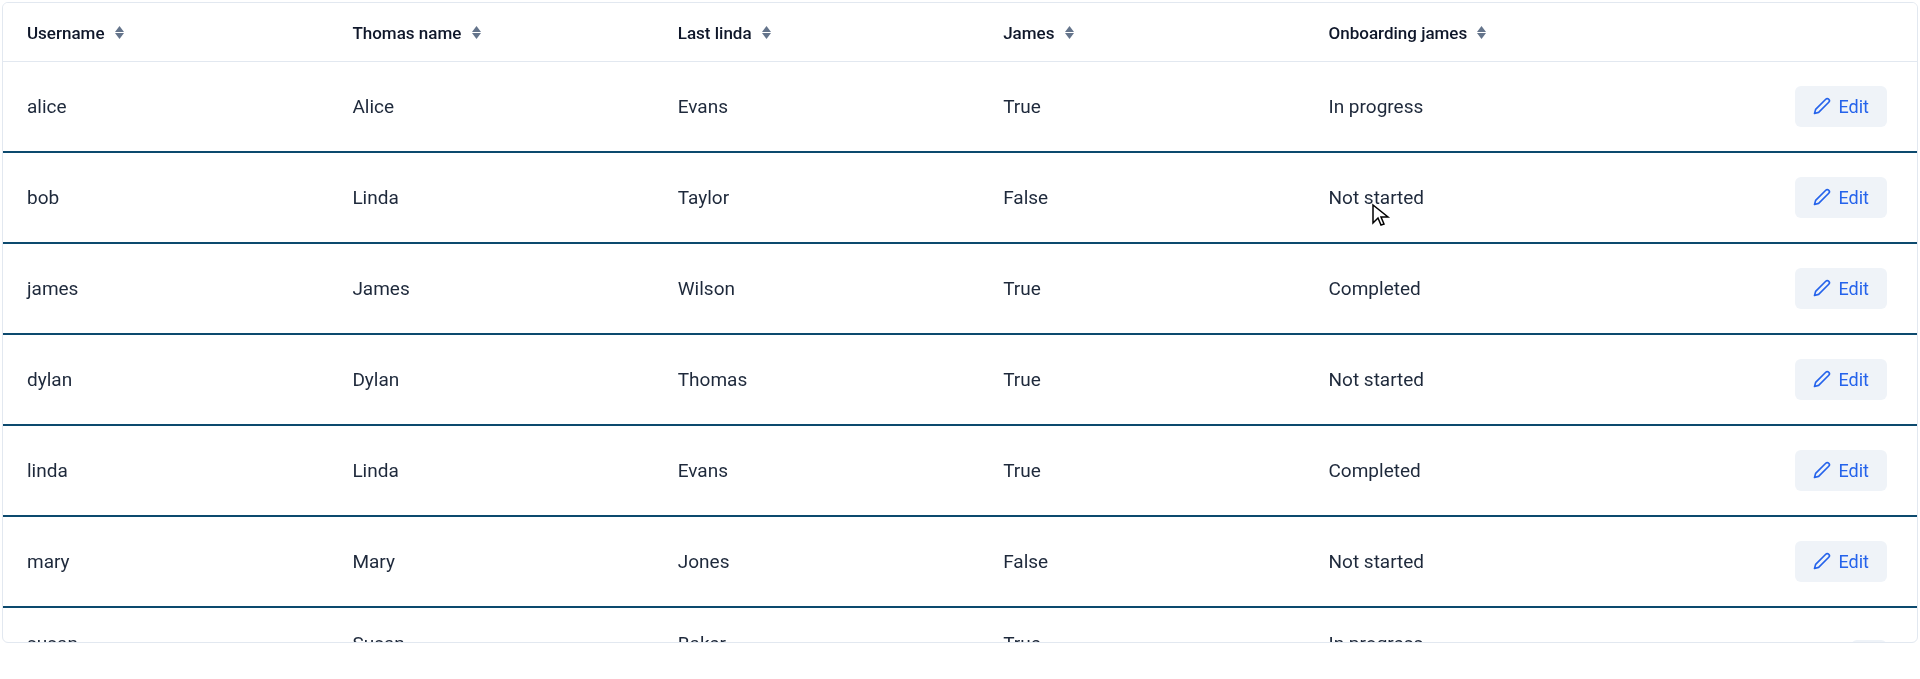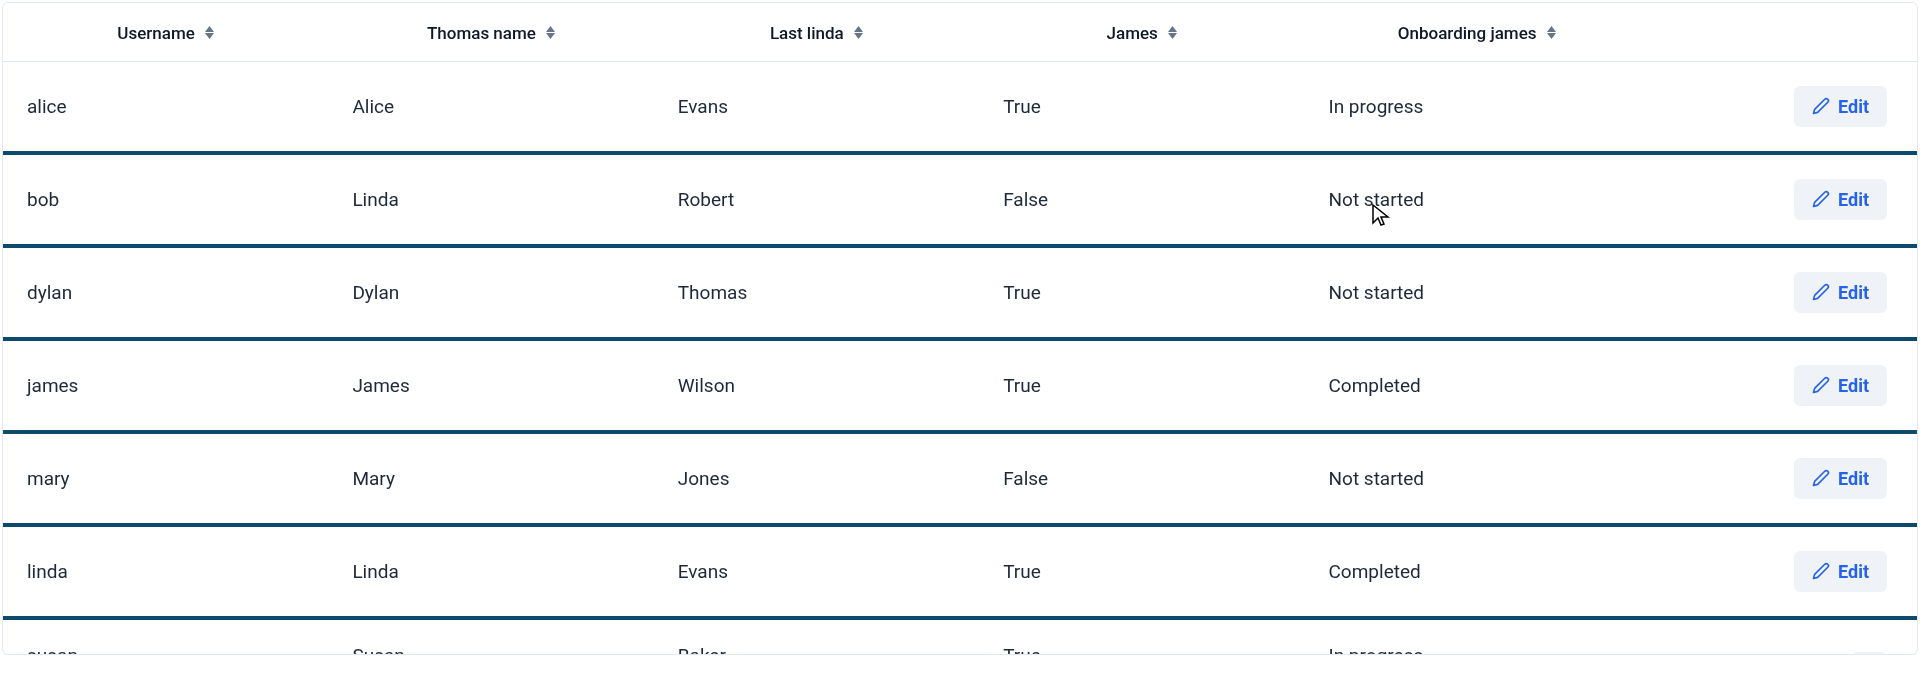--- a/index.html
+++ b/index.html
@@ -24,21 +24,21 @@
       border-collapse: collapse;
       table-layout: fixed;
     }
     thead {
       background: #ffffff;
     }
     thead tr {
       border-bottom: 1px solid #e2e8f0;
     }
     th {
-      text-align: center;
+      text-align: left;
       font-weight: 500;
       font-size: 17px;
       color: #0f172a;
       padding: 18px 24px 18px 24px;
       position: relative;
     }
     th .header-label {
       display: inline-block;
       vertical-align: middle;
     }
@@ -48,21 +48,21 @@
       justify-content: center;
       gap: 1px;
       vertical-align: middle;
       margin-left: 6px;
       color: #64748b;
     }
     .sort-icon svg {
       display: block;
     }
     tbody tr {
-      border-bottom: 4px solid #0c4a6e;
+      border-bottom: 2px solid #0c4a6e;
     }
     tbody tr:last-child {
       border-bottom: none;
     }
     td {
       padding: 24px 24px;
       font-size: 19px;
       color: #1e293b;
       vertical-align: middle;
     }
@@ -75,21 +75,21 @@
 
     .edit-btn {
       display: inline-flex;
       align-items: center;
       gap: 8px;
       background: #eff3f8;
       border: none;
       border-radius: 6px;
       padding: 10px 18px;
       font-size: 18px;
-      font-weight: 700;
+      font-weight: 400;
       color: #2563eb;
       cursor: pointer;
       font-family: inherit;
     }
     .edit-btn svg {
       width: 18px;
       height: 18px;
     }
     .cursor-arrow {
       position: absolute;
@@ -185,23 +185,38 @@
                 <svg viewBox="0 0 24 24" fill="none" stroke="currentColor" stroke-width="2.2" stroke-linecap="round" stroke-linejoin="round">
                   <path d="M17 3a2.828 2.828 0 1 1 4 4L7.5 20.5 2 22l1.5-5.5L17 3z"></path>
                 </svg>
               </span>
               <span>Edit</span>
             </button></td>
         </tr>
         <tr>
           <td>bob</td>
           <td>Linda</td>
-          <td>Robert</td>
+          <td>Taylor</td>
           <td>False</td>
           <td>Not started</td>
+          <td class="col-actions" style="text-align: right;"><button class="edit-btn">
+              <span style="display: inline-flex;">
+                <svg viewBox="0 0 24 24" fill="none" stroke="currentColor" stroke-width="2.2" stroke-linecap="round" stroke-linejoin="round">
+                  <path d="M17 3a2.828 2.828 0 1 1 4 4L7.5 20.5 2 22l1.5-5.5L17 3z"></path>
+                </svg>
+              </span>
+              <span>Edit</span>
+            </button></td>
+        </tr>
+        <tr>
+          <td>james</td>
+          <td>James</td>
+          <td>Wilson</td>
+          <td>True</td>
+          <td>Completed</td>
           <td class="col-actions" style="text-align: right;"><button class="edit-btn">
               <span style="display: inline-flex;">
                 <svg viewBox="0 0 24 24" fill="none" stroke="currentColor" stroke-width="2.2" stroke-linecap="round" stroke-linejoin="round">
                   <path d="M17 3a2.828 2.828 0 1 1 4 4L7.5 20.5 2 22l1.5-5.5L17 3z"></path>
                 </svg>
               </span>
               <span>Edit</span>
             </button></td>
         </tr>
         <tr>
@@ -213,23 +228,23 @@
           <td class="col-actions" style="text-align: right;"><button class="edit-btn">
               <span style="display: inline-flex;">
                 <svg viewBox="0 0 24 24" fill="none" stroke="currentColor" stroke-width="2.2" stroke-linecap="round" stroke-linejoin="round">
                   <path d="M17 3a2.828 2.828 0 1 1 4 4L7.5 20.5 2 22l1.5-5.5L17 3z"></path>
                 </svg>
               </span>
               <span>Edit</span>
             </button></td>
         </tr>
         <tr>
-          <td>james</td>
-          <td>James</td>
-          <td>Wilson</td>
+          <td>linda</td>
+          <td>Linda</td>
+          <td>Evans</td>
           <td>True</td>
           <td>Completed</td>
           <td class="col-actions" style="text-align: right;"><button class="edit-btn">
               <span style="display: inline-flex;">
                 <svg viewBox="0 0 24 24" fill="none" stroke="currentColor" stroke-width="2.2" stroke-linecap="round" stroke-linejoin="round">
                   <path d="M17 3a2.828 2.828 0 1 1 4 4L7.5 20.5 2 22l1.5-5.5L17 3z"></path>
                 </svg>
               </span>
               <span>Edit</span>
             </button></td>
@@ -242,35 +257,20 @@
           <td>Not started</td>
           <td class="col-actions" style="text-align: right;"><button class="edit-btn">
               <span style="display: inline-flex;">
                 <svg viewBox="0 0 24 24" fill="none" stroke="currentColor" stroke-width="2.2" stroke-linecap="round" stroke-linejoin="round">
                   <path d="M17 3a2.828 2.828 0 1 1 4 4L7.5 20.5 2 22l1.5-5.5L17 3z"></path>
                 </svg>
               </span>
               <span>Edit</span>
             </button></td>
         </tr>
-        <tr>
-          <td>linda</td>
-          <td>Linda</td>
-          <td>Evans</td>
-          <td>True</td>
-          <td>Completed</td>
-          <td class="col-actions" style="text-align: right;"><button class="edit-btn">
-              <span style="display: inline-flex;">
-                <svg viewBox="0 0 24 24" fill="none" stroke="currentColor" stroke-width="2.2" stroke-linecap="round" stroke-linejoin="round">
-                  <path d="M17 3a2.828 2.828 0 1 1 4 4L7.5 20.5 2 22l1.5-5.5L17 3z"></path>
-                </svg>
-              </span>
-              <span>Edit</span>
-            </button></td>
-        </tr>
         <tr style="height: 16px;">
           <td style="padding-top: 24px; padding-bottom: 0px;">
             <div style="height: 10px; overflow: hidden; position: relative;">susan</div>
           </td>
           <td style="padding-top: 24px; padding-bottom: 0px;">
             <div style="height: 10px; overflow: hidden; position: relative;">Susan</div>
           </td>
           <td style="padding-top: 24px; padding-bottom: 0px;">
             <div style="height: 10px; overflow: hidden; position: relative;">Baker</div>
           </td>

